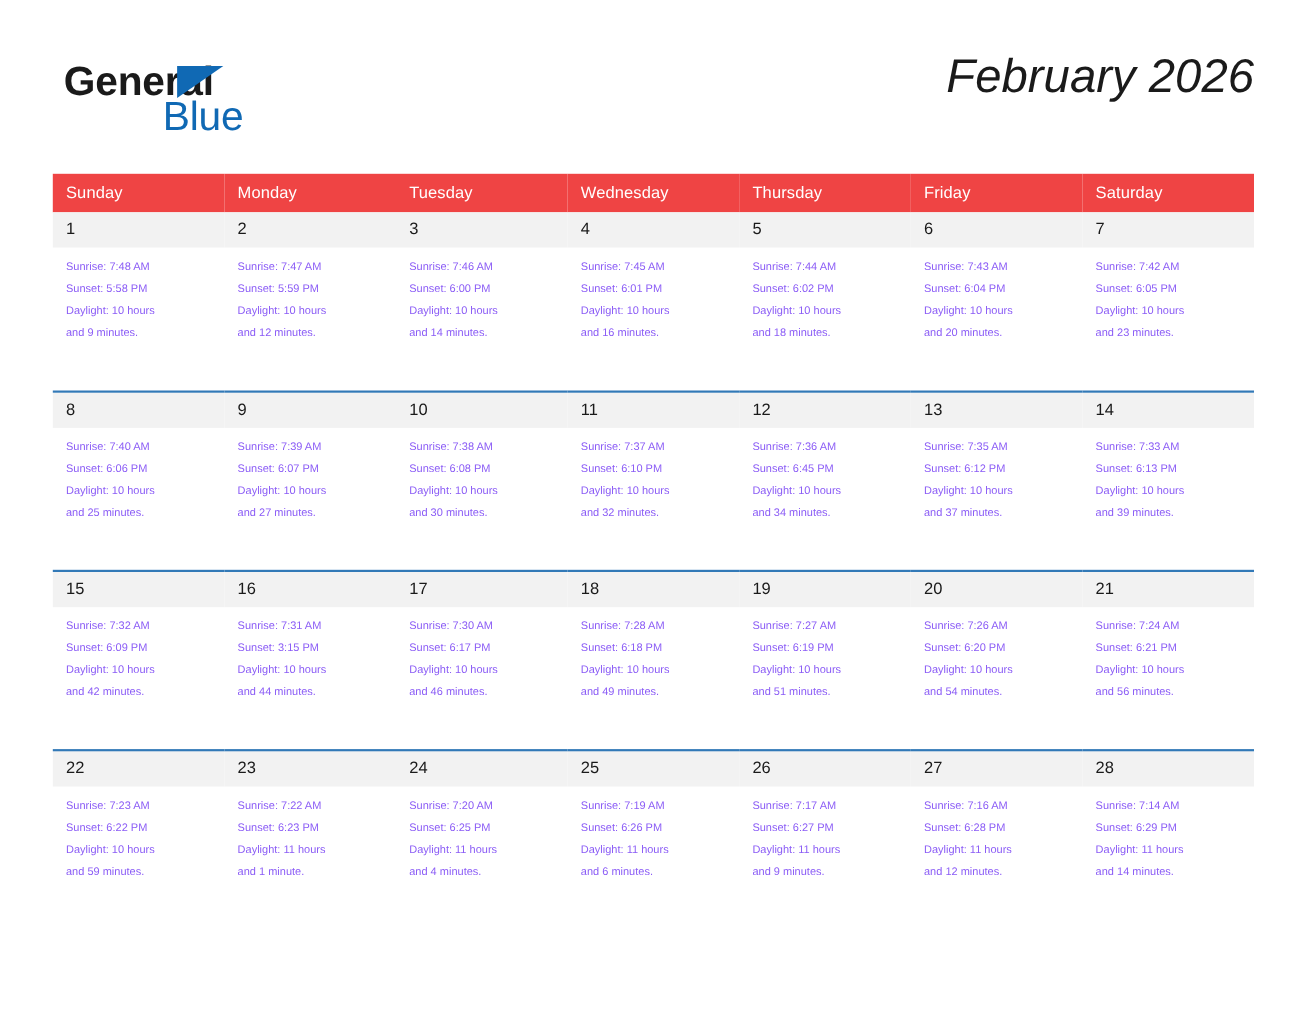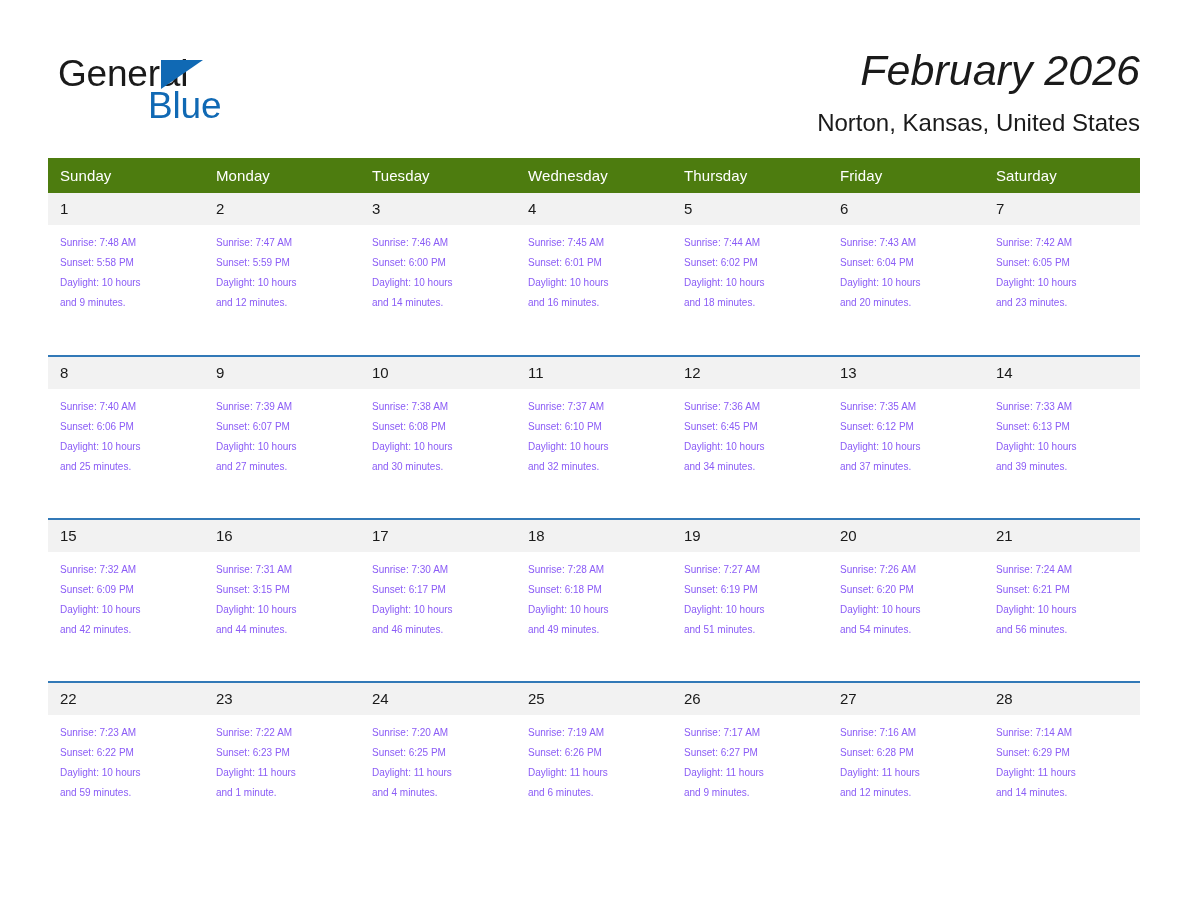--- a/index.html
+++ b/index.html
@@ -37,21 +37,21 @@
     height: 80px;
   }
   .logo-general {
     position: absolute;
     left: 0px;
     top: 0px;
     font-size: 37px;
     line-height: 44px;
     color: #1a1a1a;
     letter-spacing: -0.2px;
-    font-weight: 400;
+    font-weight: 700;
     text-align: center;
   }
   .logo-triangle {
     position: absolute;
     left: 103px;
     top: 8px;
     width: 0;
     height: 0;
     border-left: 42px solid #1069b4;
     border-bottom: 29px solid transparent;
@@ -96,21 +96,21 @@
     left: 48px;
     top: 158px;
     width: 1092px;
   }
   table.cal {
     width: 1092px;
     border-collapse: collapse;
     table-layout: fixed;
   }
   table.cal th {
-    background: #4d7c0f;
+    background: #ef4444;
     color: #ffffff;
     font-size: 15px;
     font-weight: 400;
     text-align: left;
     padding: 9px 0 9px 12px;
     height: 16px;
     letter-spacing: 0.1px;
   }
   tr.week-row td {
     vertical-align: top;
@@ -147,21 +147,20 @@
   <div class="top-bar">
 
     <div class="logo">
       <span class="logo-general">General</span>
       <span class="logo-triangle"></span>
       <span class="logo-blue">Blue</span>
     </div>
 
     <div class="title-block">
       <div class="month-title">February 2026</div>
-      <div class="location-title">Norton, Kansas, United States</div>
     </div>
 
   </div>
 
   <div class="calendar">
     <table class="cal">
       <thead>
         <tr>
           <th>Sunday</th>
           <th>Monday</th>

